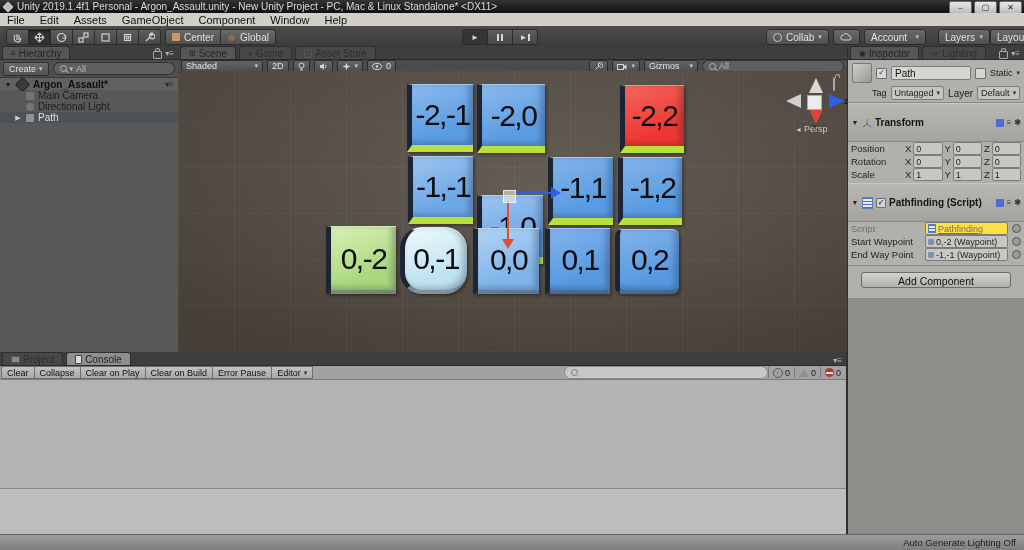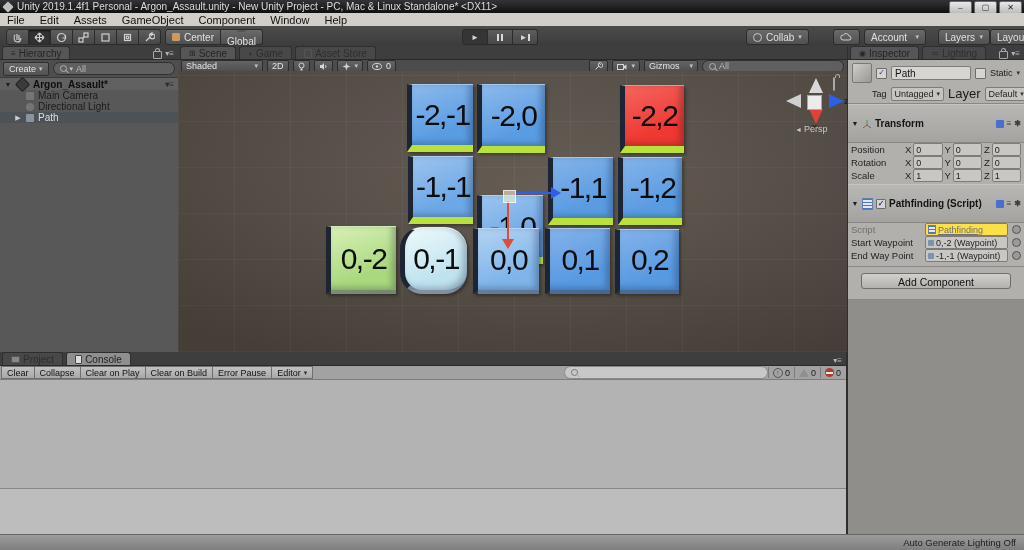--- a/index.html
+++ b/index.html
@@ -24,21 +24,21 @@
   .toolgroup{position:absolute;top:3px;display:flex;}
   .toolbtn{width:21px;height:14px;background:linear-gradient(#5d5d5d,#474747);border:1px solid #2b2b2b;
            border-left-width:0;display:flex;align-items:center;justify-content:center;}
   .toolbtn:first-child{border-left-width:1px;border-radius:3px 0 0 3px;}
   .toolbtn:last-child{border-radius:0 3px 3px 0;}
   .toolbtn.active{background:#323232;box-shadow:inset 0 1px 2px rgba(0,0,0,.6);}
   .toolbtn svg{stroke:#cfcfcf;fill:none;stroke-width:1.2;}
   .pillbtn{height:14px;background:linear-gradient(#6a6a6a,#505050);border:1px solid #2b2b2b;color:#e0e0e0;
            display:flex;align-items:center;padding:0 6px;gap:4px;font-size:10px;}
   .pillbtn.first{border-radius:3px 0 0 3px;}
-  .pillbtn.last{border-radius:0 3px 3px 0;border-left-width:0;flex-direction:column;}
+  .pillbtn.last{border-radius:0 3px 3px 0;border-left-width:0;}
   .pillbtn.solo{border-radius:3px;}
   .caret{font-size:7px;color:#c4c4c4;}
   .playbtn{width:24px;height:14px;background:linear-gradient(#5d5d5d,#474747);border:1px solid #2b2b2b;border-left-width:0;
            display:flex;align-items:center;justify-content:center;color:#d8d8d8;font-size:8px;}
   .playbtn.first{border-left-width:1px;border-radius:3px 0 0 3px;background:#353535;}
   .playbtn.last{border-radius:0 3px 3px 0;}
   .pausebar{display:inline-block;width:2px;height:7px;background:#d8d8d8;margin:0 1px;}
   .stepbar{display:inline-block;width:2px;height:7px;background:#d8d8d8;margin-left:1px;}
   
   .tabbar{background:#3e3e3e;border-bottom:1px solid #2a2a2a;display:flex;align-items:flex-end;}
@@ -211,21 +211,21 @@
         </span>
     </div>
     <div class="toolgroup" style="left:462px;">
       <span class="playbtn first">►</span>
       <span class="playbtn">
           <span class="pausebar"></span>
           <span class="pausebar"></span>
         </span>
       <span class="playbtn last">►<span class="stepbar"></span></span>
     </div>
-    <div class="toolgroup" style="left:746px;">
+    <div class="toolgroup" style="left:766px;">
       <span class="pillbtn solo">
           <span class="sq-ico" style="border-radius:50%;width:7px;height:7px;"></span>
           <span>Collab</span>
           <span class="caret">▾</span>
         </span>
     </div>
     <div class="toolgroup" style="left:833px;">
       <span class="pillbtn solo">
           <svg width="13" height="8">
             <path d="M3,7 a2.5,2.5 0 0 1 .5,-5 a3,3 0 0 1 5.5,1 a2,2 0 0 1 0,4 z" fill="none" stroke="#cfcfcf"></path>
@@ -372,21 +372,21 @@
       <div class="cube lime" style="left: 477px; top: 84px; width: 68px; height: 69px; background: linear-gradient(160deg, rgb(140, 185, 236), rgb(90, 156, 226) 72%);">-2,0</div>
       <div class="cube lime" style="left: 620px; top: 85px; width: 64px; height: 68px; background: linear-gradient(160deg, rgb(244, 101, 94), rgb(238, 56, 49) 72%);">-2,2</div>
       <div class="cube lime" style="left: 408px; top: 156px; width: 65px; height: 68px; background: linear-gradient(160deg, rgb(156, 196, 238), rgb(108, 167, 230) 72%);">-1,-1</div>
       <div class="cube lime" style="left: 477px; top: 156px; width: 66px; height: 69px; background: linear-gradient(160deg, rgb(156, 196, 238), rgb(108, 167, 230) 72%); margin-top: 39px;">-1,0</div>
       <div class="cube lime" style="left: 548px; top: 157px; width: 65px; height: 68px; background: linear-gradient(160deg, rgb(132, 179, 233), rgb(90, 156, 226) 72%);">-1,1</div>
       <div class="cube lime" style="left: 618px; top: 157px; width: 64px; height: 68px; background: linear-gradient(160deg, rgb(132, 179, 233), rgb(90, 156, 226) 72%);">-1,2</div>
       <div class="cube nolime" style="left: 326px; top: 226px; width: 70px; height: 68px; background: linear-gradient(160deg, rgb(216, 240, 182), rgb(169, 216, 126) 72%);">0,-2</div>
       <div class="cube nolime" style="left: 400px; top: 227px; width: 67px; height: 67px; background: linear-gradient(160deg, rgb(238, 250, 252), rgb(191, 226, 240) 72%); border-radius: 22px;">0,-1</div>
       <div class="cube nolime" style="left: 473px; top: 228px; width: 66px; height: 66px; background: linear-gradient(160deg, rgb(179, 211, 242), rgb(127, 181, 234) 72%);">0,0</div>
       <div class="cube nolime" style="left: 545px; top: 228px; width: 65px; height: 66px; background: linear-gradient(160deg, rgb(132, 179, 233), rgb(88, 154, 226) 72%);">0,1</div>
-      <div class="cube nolime" style="left: 615px; top: 229px; width: 64px; height: 65px; background: linear-gradient(160deg, rgb(132, 179, 233), rgb(88, 154, 226) 72%);">0,2</div>
+      <div class="cube nolime" style="left: 615px; top: 229px; width: 64px; height: 65px; background: linear-gradient(160deg, rgb(132, 179, 233), rgb(88, 154, 226) 72%); border-radius: 7px;">0,2</div>
     </div>
   <div class="abs gz-red-line"></div>
   <div class="abs gz-red-head"></div>
   <div class="abs gz-blue-line"></div>
   <div class="abs gz-blue-head"></div>
   <div class="abs gz-center"></div>
 
   <div class="abs" style="left:780px;top:72px;width:72px;height:62px;">
     <span class="lock abs" style="left:53px;top:6px;"></span>
     <span class="cone" style="left:29px;top:6px;border-left:7px solid transparent;border-right:7px solid transparent;border-bottom:15px solid #d8d8d8;"></span>
@@ -428,21 +428,21 @@
           <span class="checkbox"></span>
           <span style="font-size:9px;">Static</span>
           <span class="caret" style="color:#333;">▾</span>
         </div>
         <div class="row" style="margin-top:3px;">
           <span style="font-size:9px;margin-left:20px;">Tag</span>
           <span class="dropdown" style="flex:1;">
               <span>Untagged</span>
               <span class="caret" style="color:#333;">▾</span>
             </span>
-          <span style="font-size:13px;">Layer</span>
+          <span style="font-size:10px;">Layer</span>
           <span class="dropdown" style="flex:1;">
               <span>Default</span>
               <span class="caret" style="color:#333;">▾</span>
             </span>
         </div>
       </div>
 
       <div class="comp-header">
         <span class="disc">▼</span>
         <span class="axisico">

